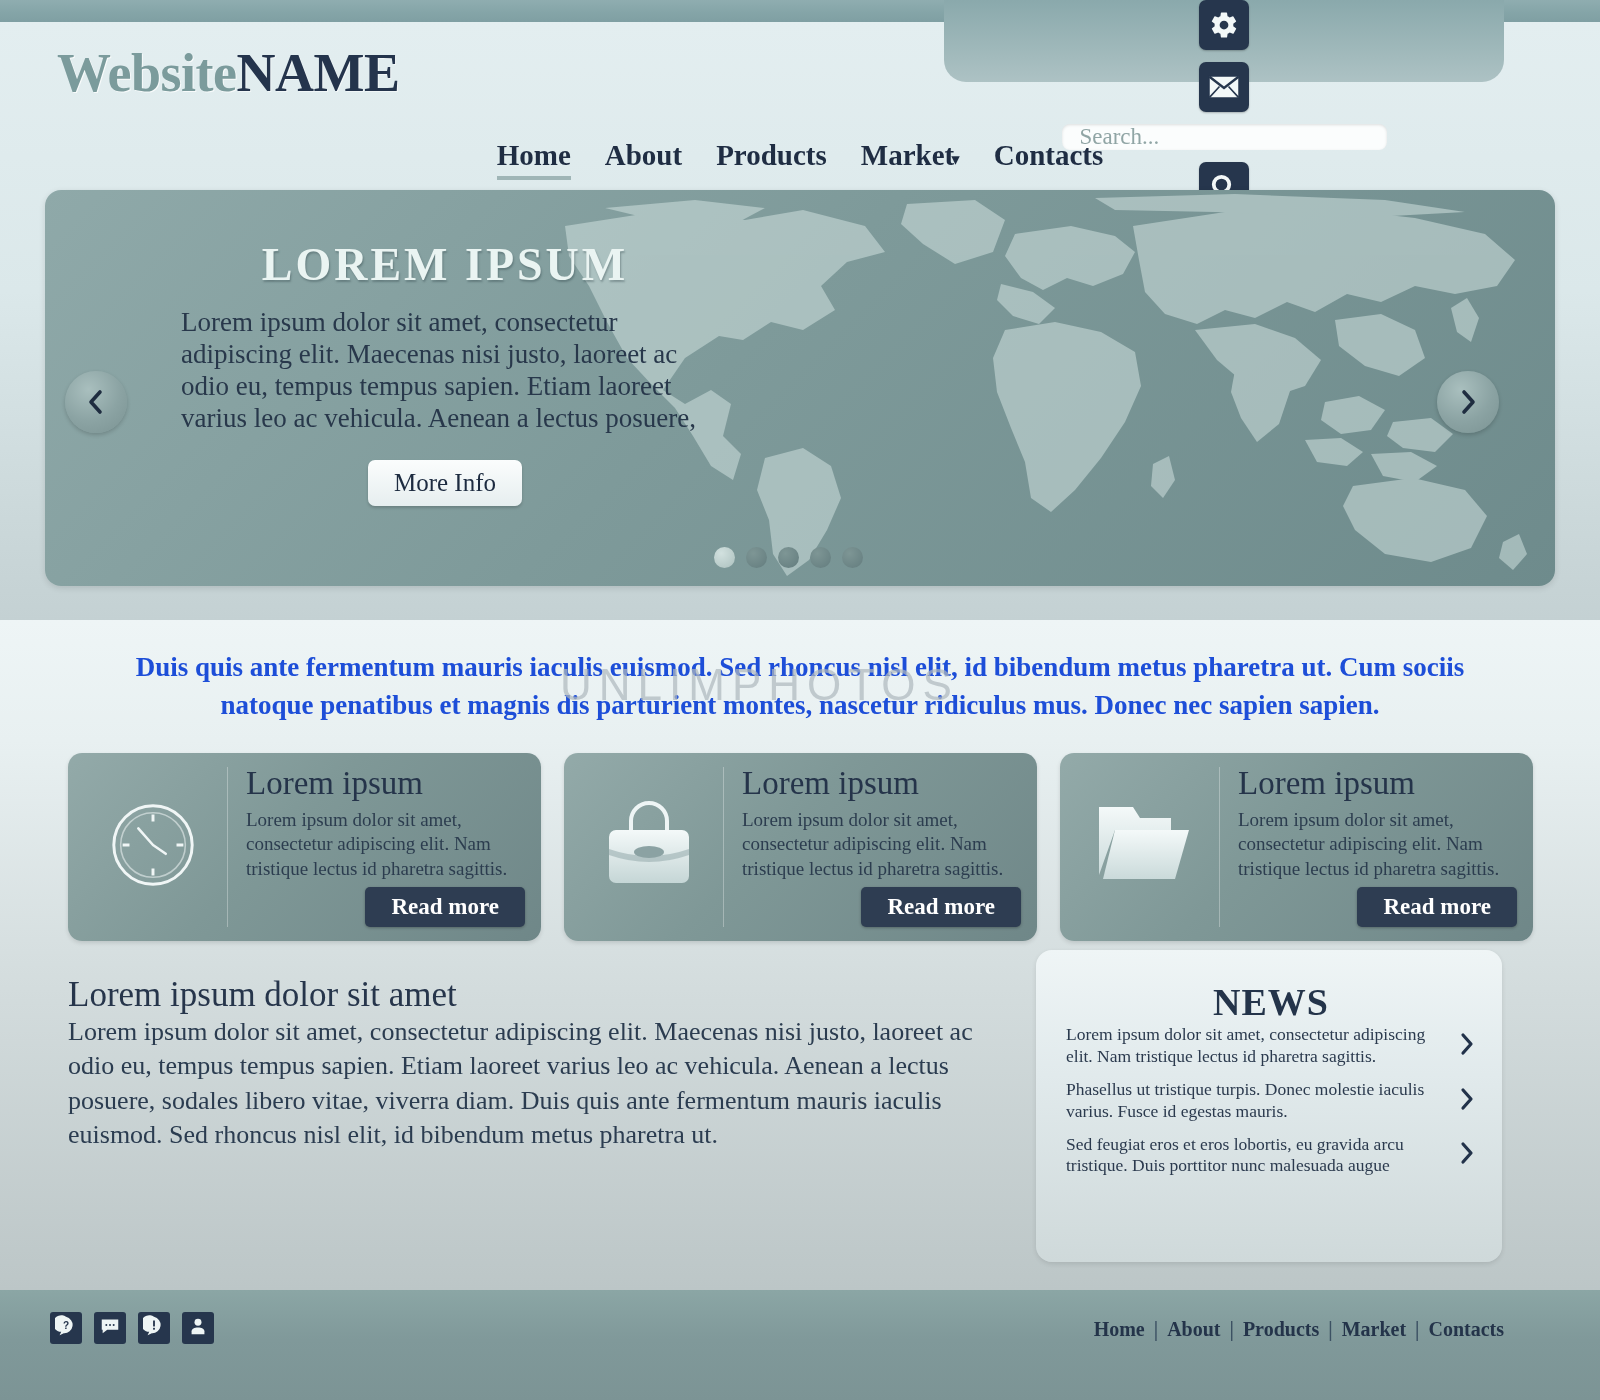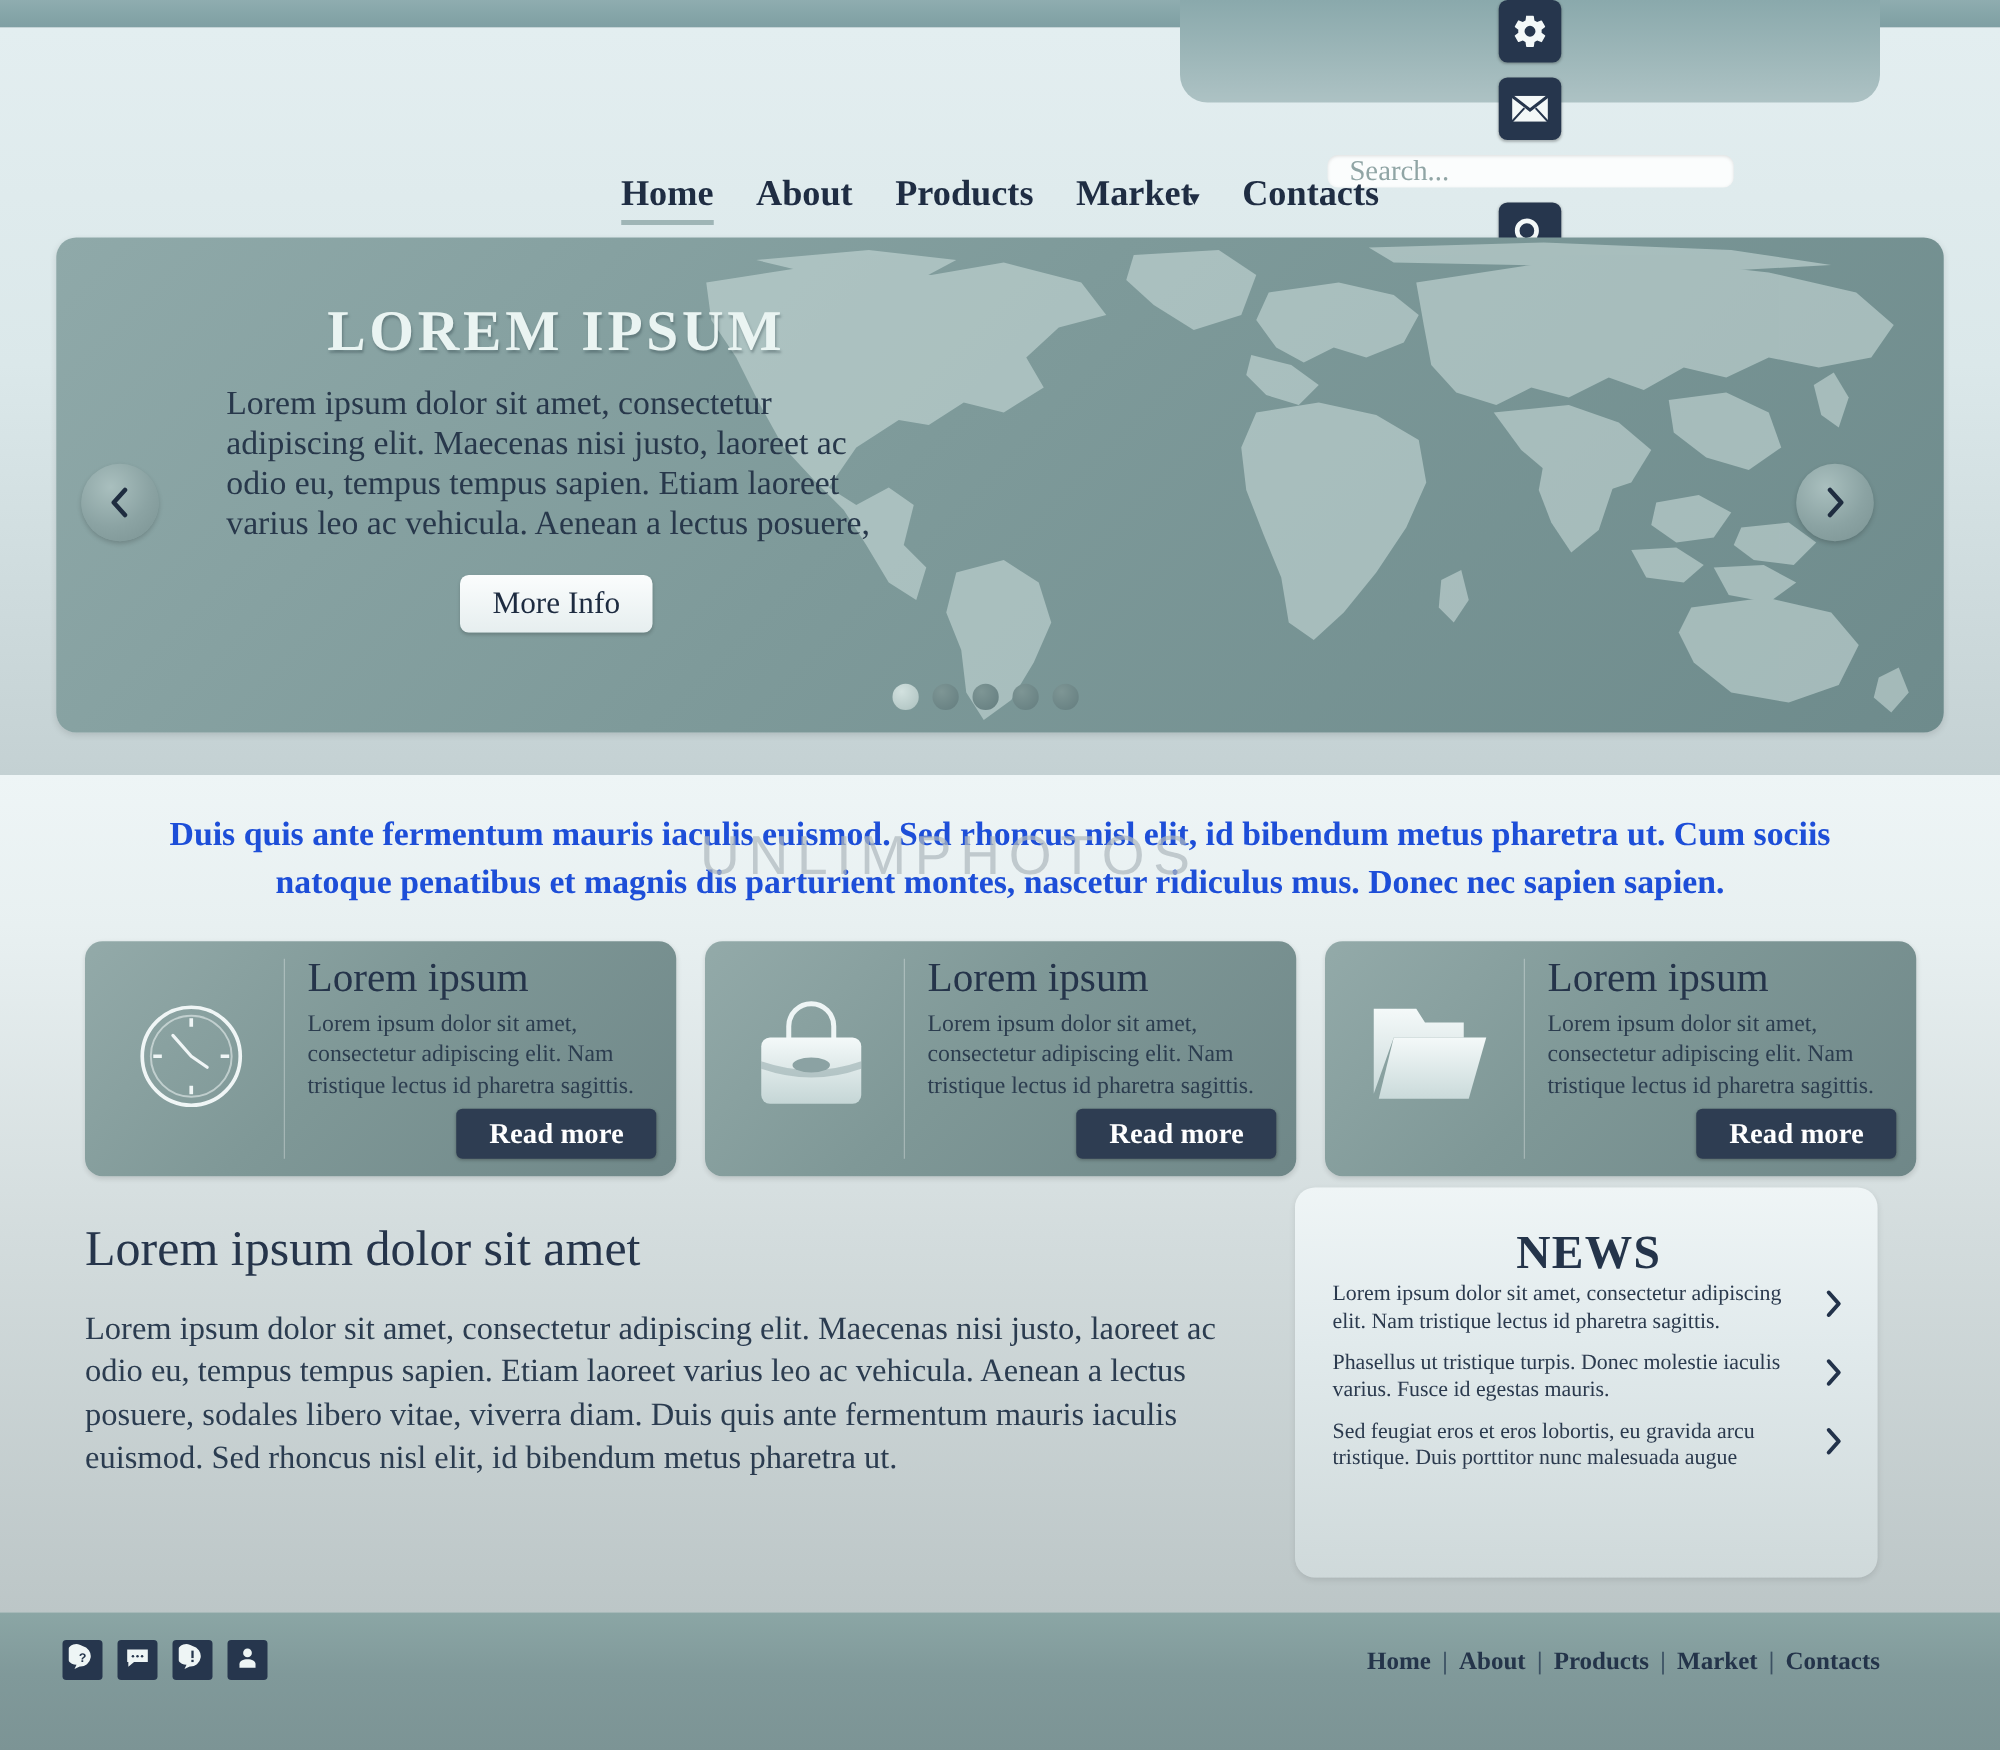--- a/index.html
+++ b/index.html
@@ -284,23 +284,22 @@
     margin-left: 45px;
   }
 
   
   .article {
     position: absolute;
     top: 975px; left: 68px;
     width: 930px;
   }
   .article-title {
-    font-size: 40px;
+    font-size: 35px;
     color: #26354b;
-    margin-bottom: 24px;
     font-weight: normal;
   }
   .article-text {
     font-size: 26px;
     line-height: 1.32;
     color: #2b3c50;
   }
 
   
   .news {
@@ -382,20 +381,23 @@
 </style>
 </head>
 <body>
 
 <div class="page">
 
   <div class="top-strip"></div>
 
   <div class="header-band"></div>
 
+  <div class="logo">
+    <span class="part-a">Website</span><span class="part-b">NAME</span>
+  </div>
 
   <div class="util-bar">
     <div class="icon-btn">
       <span>
         <svg width="30" height="30" viewBox="0 0 24 24" fill="#f3f8f8">
           <path d="M19.4 13a7.6 7.6 0 0 0 .06-1 7.6 7.6 0 0 0-.06-1l2.1-1.6a.5.5 0 0 0 .12-.64l-2-3.46a.5.5 0 0 0-.6-.22l-2.48 1a7.3 7.3 0 0 0-1.72-1l-.38-2.63A.5.5 0 0 0 14 2h-4a.5.5 0 0 0-.5.42l-.38 2.64a7.3 7.3 0 0 0-1.72 1l-2.48-1a.5.5 0 0 0-.6.21l-2 3.46a.5.5 0 0 0 .12.64L4.54 11a7.8 7.8 0 0 0 0 2l-2.1 1.6a.5.5 0 0 0-.12.64l2 3.46a.5.5 0 0 0 .6.22l2.48-1a7.3 7.3 0 0 0 1.72 1l.38 2.63A.5.5 0 0 0 10 22h4a.5.5 0 0 0 .5-.42l.38-2.64a7.3 7.3 0 0 0 1.72-1l2.48 1a.5.5 0 0 0 .6-.21l2-3.46a.5.5 0 0 0-.12-.64zM12 15.5A3.5 3.5 0 1 1 15.5 12 3.5 3.5 0 0 1 12 15.5z"></path>
         </svg>
       </span>
     </div>
     <div class="icon-btn">

